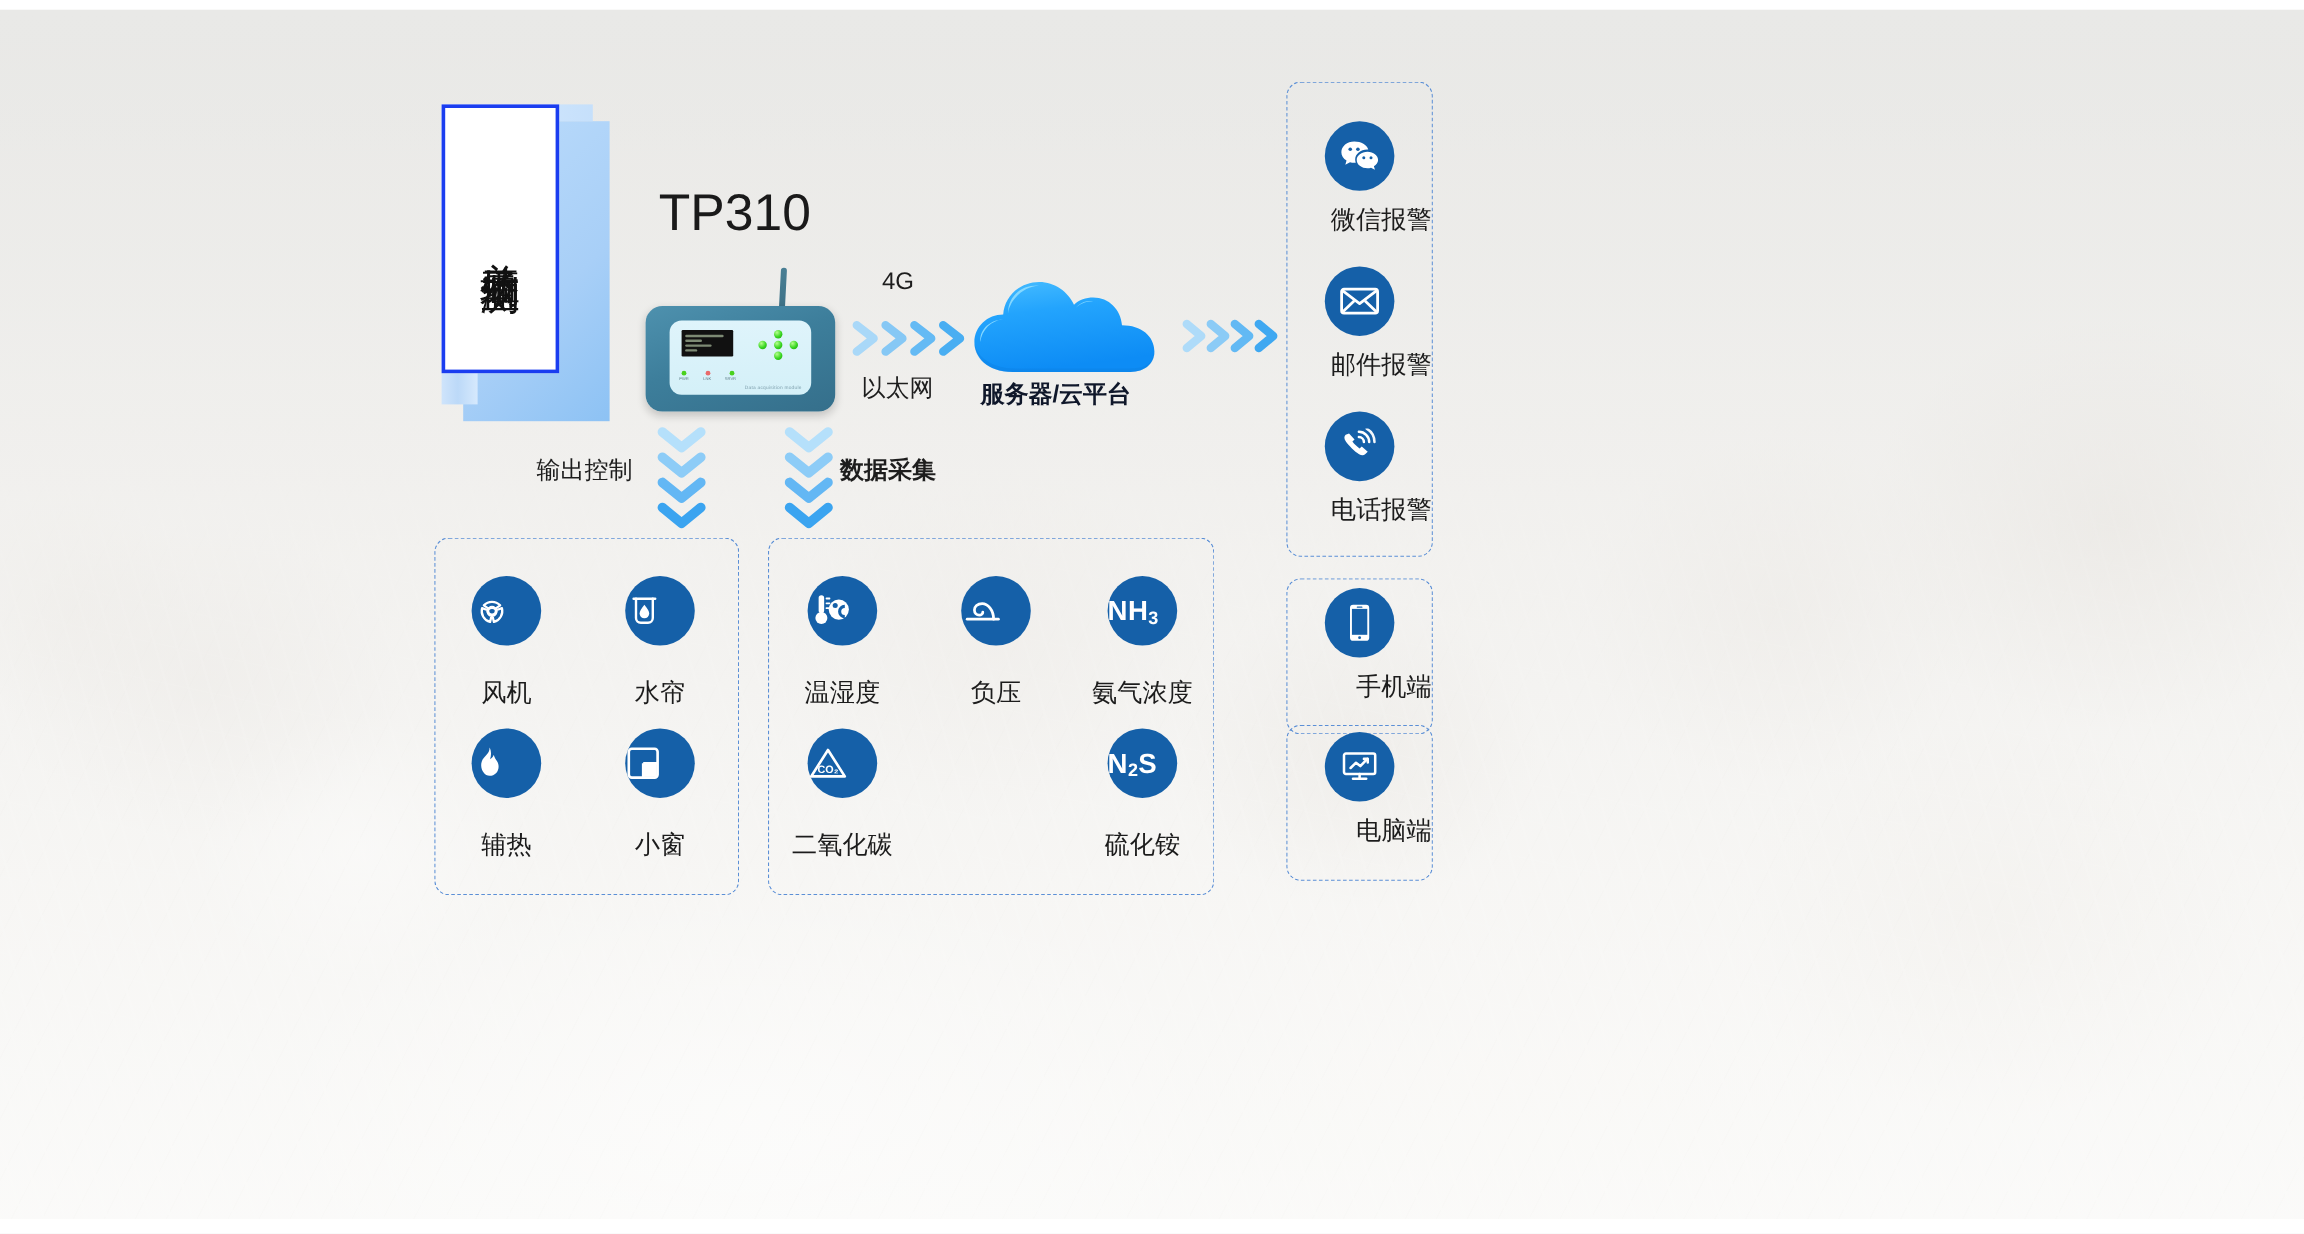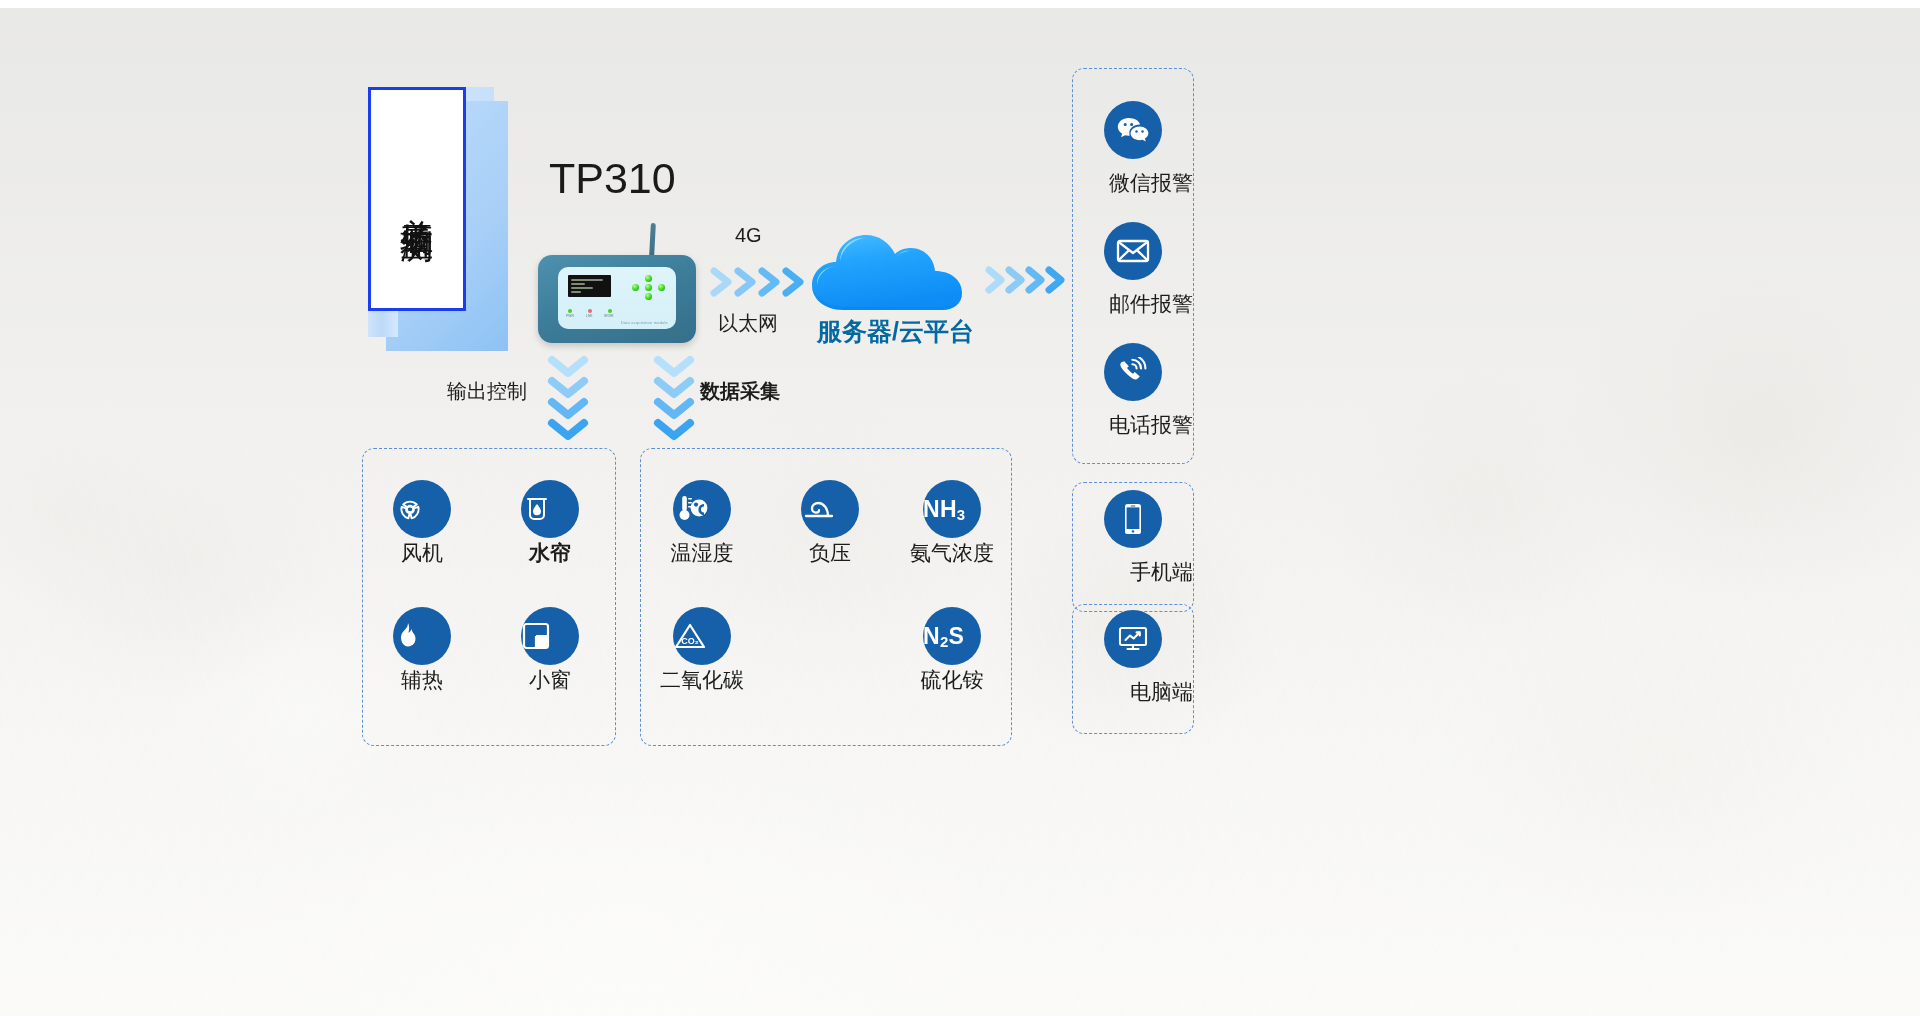--- a/index.html
+++ b/index.html
@@ -75,33 +75,33 @@
       background:radial-gradient(circle at 35% 30%,#b6ff8e 0%,#38d620 55%,#1e9c0d 100%);}
   .device .small{position:absolute;left:8px;top:42px;width:60px;height:12px;}
   .device .small b{position:absolute;width:4px;height:4px;border-radius:50%;top:0;}
   .device .small span{position:absolute;top:5px;font-size:3.4px;color:#5d7c86;}
   .device .dm{position:absolute;right:8px;bottom:4px;font-size:4px;color:#7fa0ad;letter-spacing:.2px;}
 
   
   .chev-row{position:absolute;display:flex;align-items:center;}
 
   .lbl{position:absolute;font-size:20px;color:#1d1d1d;}
-  .lbl-b{position:absolute;font-size:25px;color:#0369a1;font-weight:bold;}
+  .lbl-b{position:absolute;font-size:20px;color:#0f172a;font-weight:bold;}
 
   
   .cloud{position:absolute;left:810px;top:226px;width:165px;height:86px;}
 
   
   .dash{position:absolute;border:1.6px dashed #5b8fd6;border-radius:12px;box-sizing:border-box;}
 
   
   .tile{position:absolute;width:100px;text-align:center;}
   .tile .circ{width:58px;height:58px;border-radius:50%;background:#1560a8;margin:0 auto;
       display:flex;align-items:center;}
-  .tile .cap{margin-top:1px;font-size:21px;color:#1c1c1c;white-space:nowrap;}
+  .tile .cap{margin-top:25px;font-size:21px;color:#1c1c1c;white-space:nowrap;}
   .tile .chem{color:#fff;font-weight:bold;font-size:23px;letter-spacing:.3px;line-height:1;}
   .tile .chem sub{font-size:15px;vertical-align:baseline;position:relative;top:3px;font-weight:bold;}
 
   .rtile{position:absolute;width:120px;text-align:right;}
   .rtile .circ{width:58px;height:58px;border-radius:50%;background:#1560a8;margin:0 auto;
       display:flex;align-items:center;justify-content:center;}
   .rtile .cap{margin-top:10px;font-size:21px;color:#1c1c1c;white-space:nowrap;}
 
   .wstrip{position:absolute;left:0;width:1920px;background:#fff;}
 </style>
@@ -237,21 +237,21 @@
       <svg width="34" height="34" viewBox="0 0 34 34" fill="none" stroke="#fff" stroke-width="1.9" stroke-linejoin="round">
         <circle cx="17" cy="17" r="3.2" fill="none"></circle>
         <path d="M10.2 12.5 A9.5 9.5 0 0 1 23.8 12.5 L19.6 15.4 A4.6 4.6 0 0 0 14.4 15.4 Z"></path>
         <path d="M25.3 14.8 A9.5 9.5 0 0 1 18.6 26.3 L17.4 21.3 A4.6 4.6 0 0 0 20.9 16.3 Z"></path>
         <path d="M15.4 26.3 A9.5 9.5 0 0 1 8.7 14.8 L13.1 16.3 A4.6 4.6 0 0 0 16.6 21.3 Z"></path>
       </svg>
     </div>
     <div class="cap">风机</div>
   </div>
 
-  <div class="tile" style="left:500px;top:480px;font-weight:bold;">
+  <div class="tile" style="left:500px;top:480px;">
     <div class="circ">
       <svg width="32" height="32" viewBox="0 0 32 32" fill="none" stroke="#fff" stroke-width="2" stroke-linejoin="round" stroke-linecap="round">
         <path d="M7 6 H25"></path>
         <path d="M9 6 V22 a4 4 0 0 0 4 4 h6 a4 4 0 0 0 4 -4 V6"></path>
         <path d="M16 11 C13.4 14.4 12 16.4 12 18.3 a4 4 0 0 0 8 0 C20 16.4 18.6 14.4 16 11 Z" fill="#fff" stroke="none"></path>
       </svg>
     </div>
     <div class="cap">水帘</div>
   </div>
 

